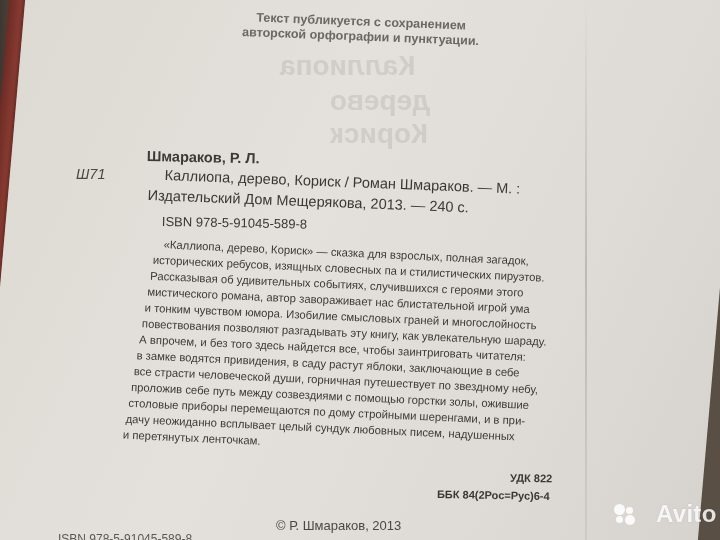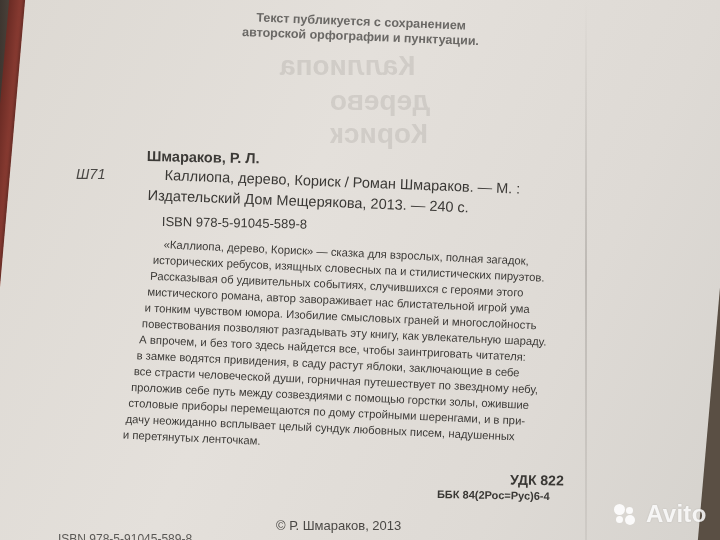--- a/index.html
+++ b/index.html
@@ -42,26 +42,26 @@
   .code { left: 76px; top: 166px; font-size: 14.5px; color: #4a4845; font-style: italic; }
   .title-line { left: 165px; top: 167px; font-size: 14.5px; color: #3a3835; transform: rotate(2.2deg); transform-origin: left top; }
   .pub-line { left: 148px; top: 187px; font-size: 14.5px; color: #3a3835; transform: rotate(2.2deg); transform-origin: left top; }
   .isbn { left: 162px; top: 214px; font-size: 13px; color: #3a3835; transform: rotate(1deg); transform-origin: left top; }
   .abstract {
     position: absolute; left: 158px; top: 236px; width: 440px;
     font-size: 11.3px; line-height: 16px; color: #3c3a37;
     transform: rotate(2.6deg); transform-origin: left top;
   }
   .abstract .line { display: block; white-space: nowrap; }
-  .udk { left: 510px; top: 472px; font-size: 14px; font-weight: bold; color: #3a3835; transform: rotate(1deg); }
+  .udk { left: 510px; top: 472px; font-size: 11px; font-weight: bold; color: #3a3835; transform: rotate(1deg); }
   .bbk { left: 437px; top: 489px; font-size: 11px; font-weight: bold; color: #3a3835; transform: rotate(1deg); }
   .copyright { left: 276px; top: 518px; font-size: 13px; color: #4a4845; }
   .isbn-bottom { left: 58px; top: 532px; font-size: 12px; color: #5a5855; }
   .avito {
-    position: absolute; left: 614px; top: 500px; display: flex; align-items: center; gap: 8px;
+    position: absolute; left: 614px; top: 500px; display: flex; align-items: center; gap: 18px;
     color: rgba(255,255,255,0.85); font-size: 24px; font-weight: bold; letter-spacing: 0.3px;
     text-shadow: 0 0 2px rgba(0,0,0,0.12);
   }
   .avito-logo { position: relative; width: 24px; height: 22px; }
   .avito-logo span { position: absolute; border-radius: 50%; background: rgba(255,255,255,0.88); }
 </style>
 </head>
 <body>
 
 <div class="backdrop"></div>

